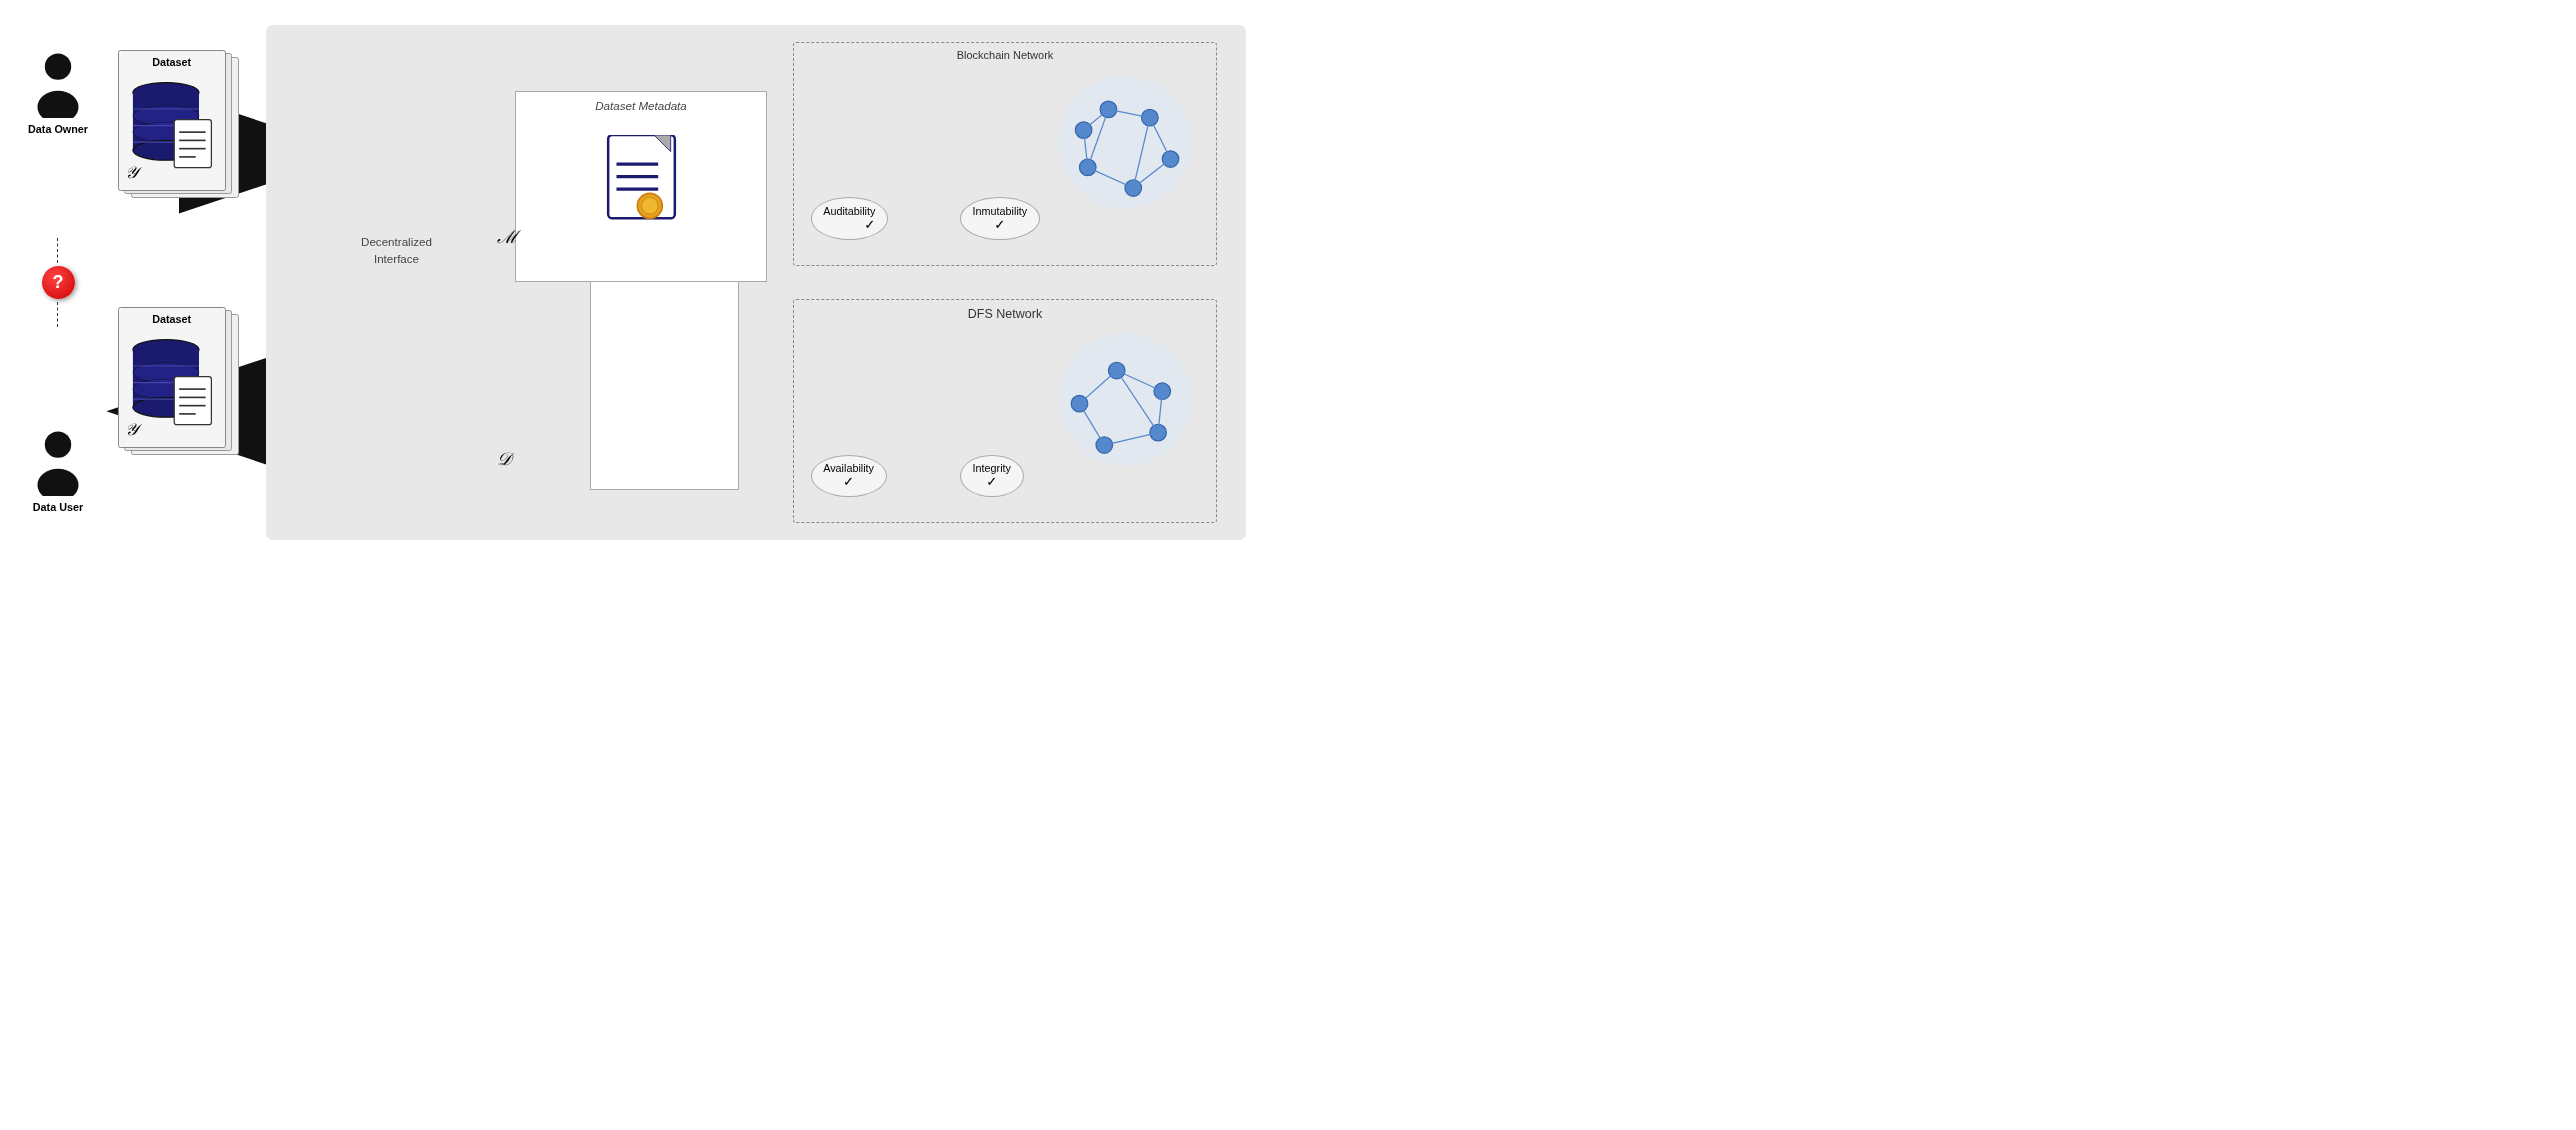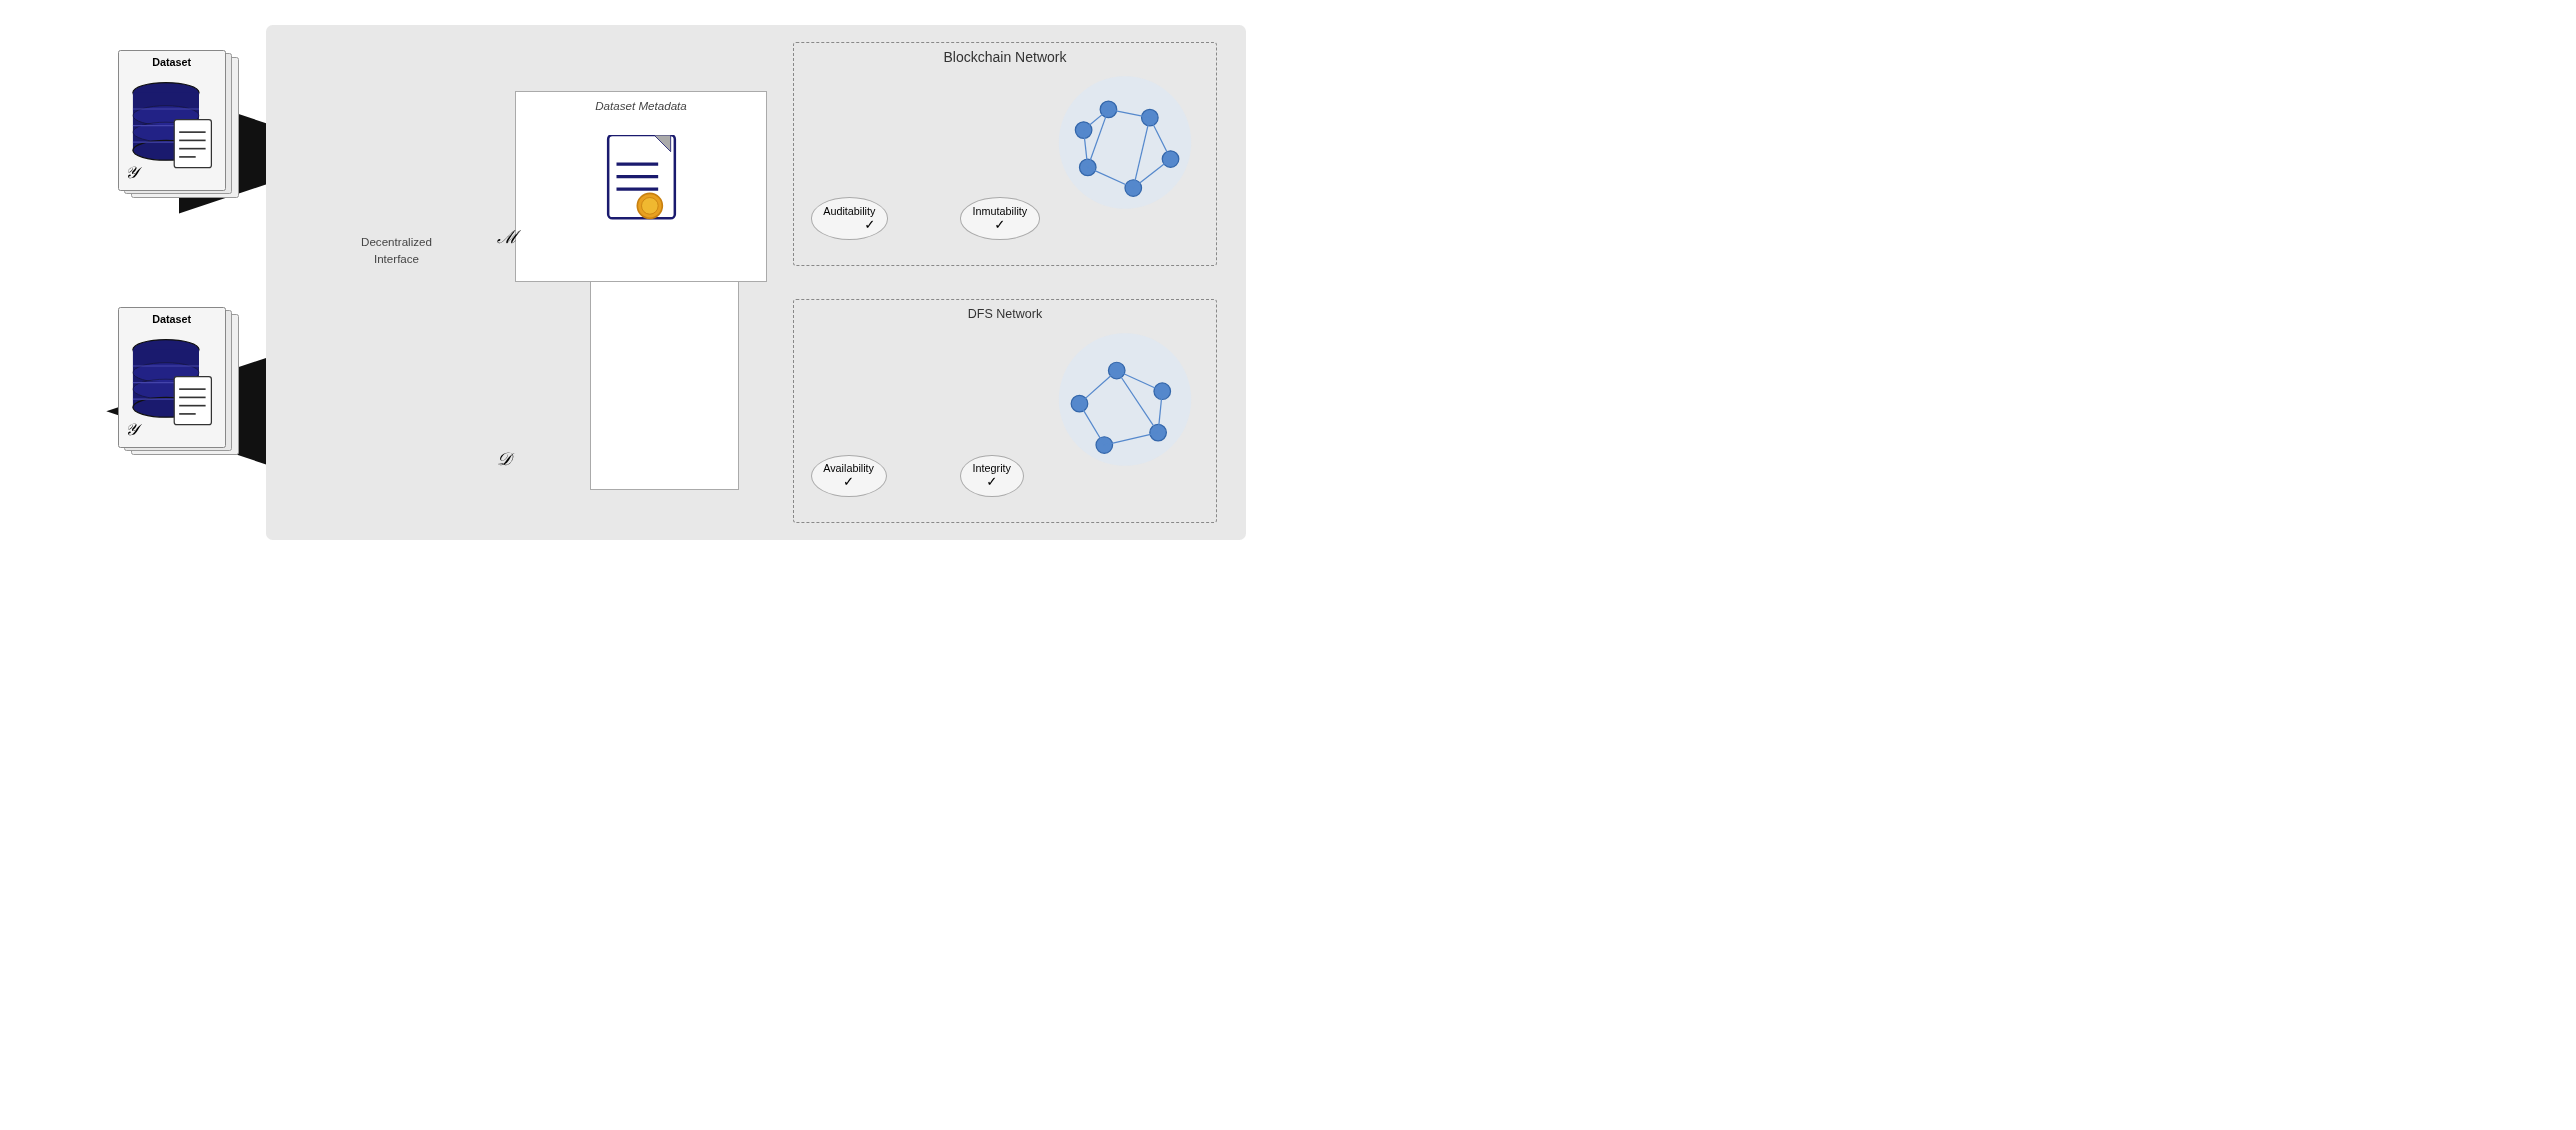--- a/index.html
+++ b/index.html
@@ -131,20 +131,47 @@
 
     <line x1="578" y1="190" x2="625" y2="190" stroke="#888" stroke-width="10" marker-start="url(#arrowGrayLeft)" marker-end="url(#arrowGrayRight)"></line>
 
     <line x1="578" y1="460" x2="625" y2="460" stroke="#888" stroke-width="10" marker-start="url(#arrowGrayLeft)" marker-end="url(#arrowGrayRight)"></line>
 
     <line x1="892" y1="190" x2="960" y2="190" stroke="#888" stroke-width="10" marker-start="url(#arrowGrayLeft)" marker-end="url(#arrowGrayRight)"></line>
 
     <line x1="892" y1="460" x2="960" y2="460" stroke="#888" stroke-width="10" marker-start="url(#arrowGrayLeft)" marker-end="url(#arrowGrayRight)"></line>
   </svg>
 
+  <div class="left-panel">
+
+    <div class="person-figure">
+      <svg class="person-icon" viewBox="0 0 70 90">
+        <circle cx="35" cy="20" r="18" fill="#111"></circle>
+        <ellipse cx="35" cy="75" rx="28" ry="22" fill="#111"></ellipse>
+      </svg>
+      <span class="person-label">Data Owner</span>
+    </div>
+
+    <div style="display:flex;flex-direction:column;align-items:center;">
+      <div class="dashed-line"></div>
+      <div class="question-bubble">
+        <span>?</span>
+      </div>
+      <div class="dashed-line"></div>
+    </div>
+
+    <div class="person-figure">
+      <svg class="person-icon" viewBox="0 0 70 90">
+        <circle cx="35" cy="20" r="18" fill="#111"></circle>
+        <ellipse cx="35" cy="75" rx="28" ry="22" fill="#111"></ellipse>
+      </svg>
+      <span class="person-label">Data User</span>
+    </div>
+
+  </div>
 
   <div style="position:absolute; left:116px; top:50px;">
 
     <div style="position:relative; width:133px; height:166px;">
       <div style="position:absolute;left:15px;top:6.6px;width:108px;height:141px;background:#f0f0f0;border:1.2px solid #999;border-radius:2.5px;"></div>
       <div style="position:absolute;left:8.3px;top:3.3px;width:108px;height:141px;background:#e8e8e8;border:1.2px solid #999;border-radius:2.5px;"></div>
       <div style="position:absolute;left:1.7px;top:0;width:108px;height:141px;background:#f5f5f5;border:1.2px solid #888;border-radius:2.5px;">
 
         <span style="position:absolute;top:5px;left:0;right:0;text-align:center;font-size:10.8px;font-weight:bold;">Dataset</span>
 
@@ -222,21 +249,21 @@
         </svg>
       </div>
     </div>
 
     <span style="position:absolute;left:231px;top:199px;font-size:18px;font-style:italic;font-family:'Times New Roman',serif;">ℳ</span>
 
 
     <span style="position:absolute;left:231px;top:424px;font-size:18px;font-style:italic;font-family:'Times New Roman',serif;">𝒟</span>
 
     <div style="position:absolute;left:527px;top:16.6px;width:424px;height:224px;border:1.7px dashed #888;border-radius:3.3px;">
-      <div style="text-align:center;padding:6.6px 0;font-size:14px;color:#333;">Blockchain Network</div>
+      <div style="text-align:center;padding:6.6px 0;font-size:11px;color:#333;">Blockchain Network</div>
 
       <svg style="position:absolute;right:8.3px;top:25px;" width="166" height="149" viewBox="0 0 200 180">
         <circle cx="100" cy="90" r="80" fill="#dce8f5" opacity="0.6"></circle>
 
         <circle cx="80" cy="50" r="10" fill="#5588cc" stroke="#3366aa" stroke-width="1.5"></circle>
         <circle cx="130" cy="60" r="10" fill="#5588cc" stroke="#3366aa" stroke-width="1.5"></circle>
         <circle cx="155" cy="110" r="10" fill="#5588cc" stroke="#3366aa" stroke-width="1.5"></circle>
         <circle cx="110" cy="145" r="10" fill="#5588cc" stroke="#3366aa" stroke-width="1.5"></circle>
         <circle cx="55" cy="120" r="10" fill="#5588cc" stroke="#3366aa" stroke-width="1.5"></circle>
         <circle cx="50" cy="75" r="10" fill="#5588cc" stroke="#3366aa" stroke-width="1.5"></circle>

